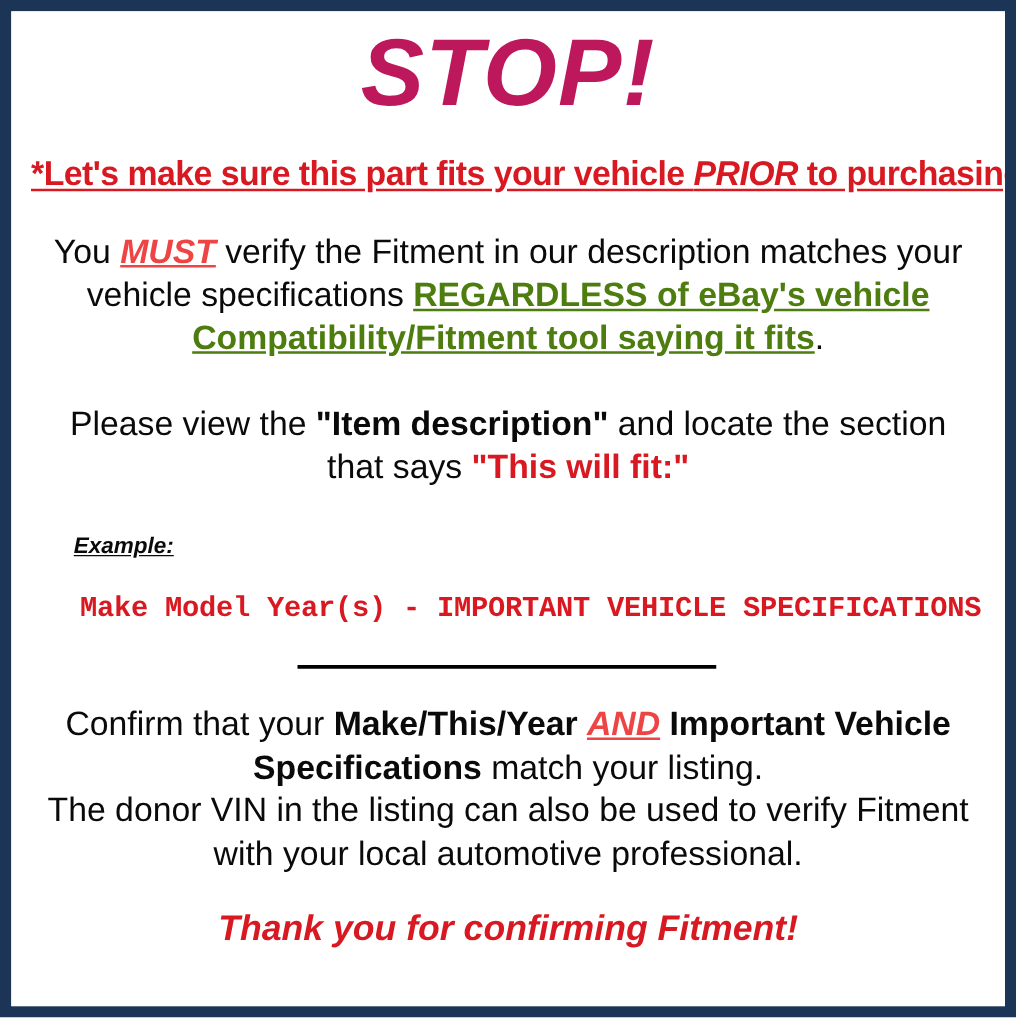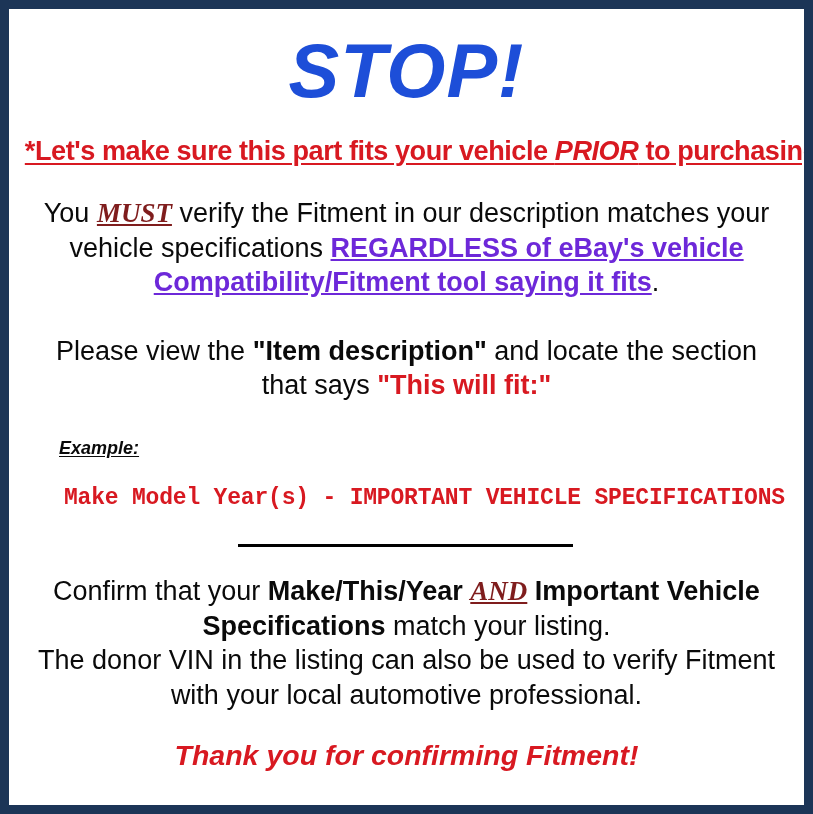--- a/index.html
+++ b/index.html
@@ -29,28 +29,28 @@
     width: 795px;
     height: 796px;
     box-sizing: border-box;
     background: #ffffff;
     padding: 0 10px;
   }
 
   
   .headline {
     text-align: center;
-    color: #1d4ed8;
+    color: #be185d;
     font-family: "Liberation Sans", sans-serif;
     font-weight: bold;
     font-style: italic;
     font-size: 76px;
     line-height: 1;
     letter-spacing: 1px;
-    margin: 24px 0 0 0;
+    margin: 12px 0 0 0;
     padding: 0;
   }
 
   
   .subtitle {
     text-align: center;
     color: #d81921;
     font-family: "Liberation Sans Narrow", "Liberation Sans", sans-serif;
     font-weight: bold;
     font-size: 27.5px;
@@ -77,29 +77,28 @@
     font-weight: normal;
     font-size: 27px;
     line-height: 1.28;
     margin: 0;
     padding: 0 14px;
   }
   .para-1 { margin-top: 30px; }
   .para-2 { margin-top: 34px; }
 
   .em-red-bi-u {
-    color: #7f1d1d;
+    color: #ef4444;
     font-weight: bold;
     font-style: italic;
     text-decoration: underline;
     text-underline-offset: 2px;
-    font-family: Liberation Serif, serif;
   }
   .em-red-b-u {
-    color: #6d28d9;
+    color: #4d7c0f;
     font-weight: bold;
     text-decoration: underline;
     text-underline-offset: 2px;
   }
   .em-red-b {
     color: #d81921;
     font-weight: bold;
   }
   .em-black-b {
     color: #0a0a0a;

